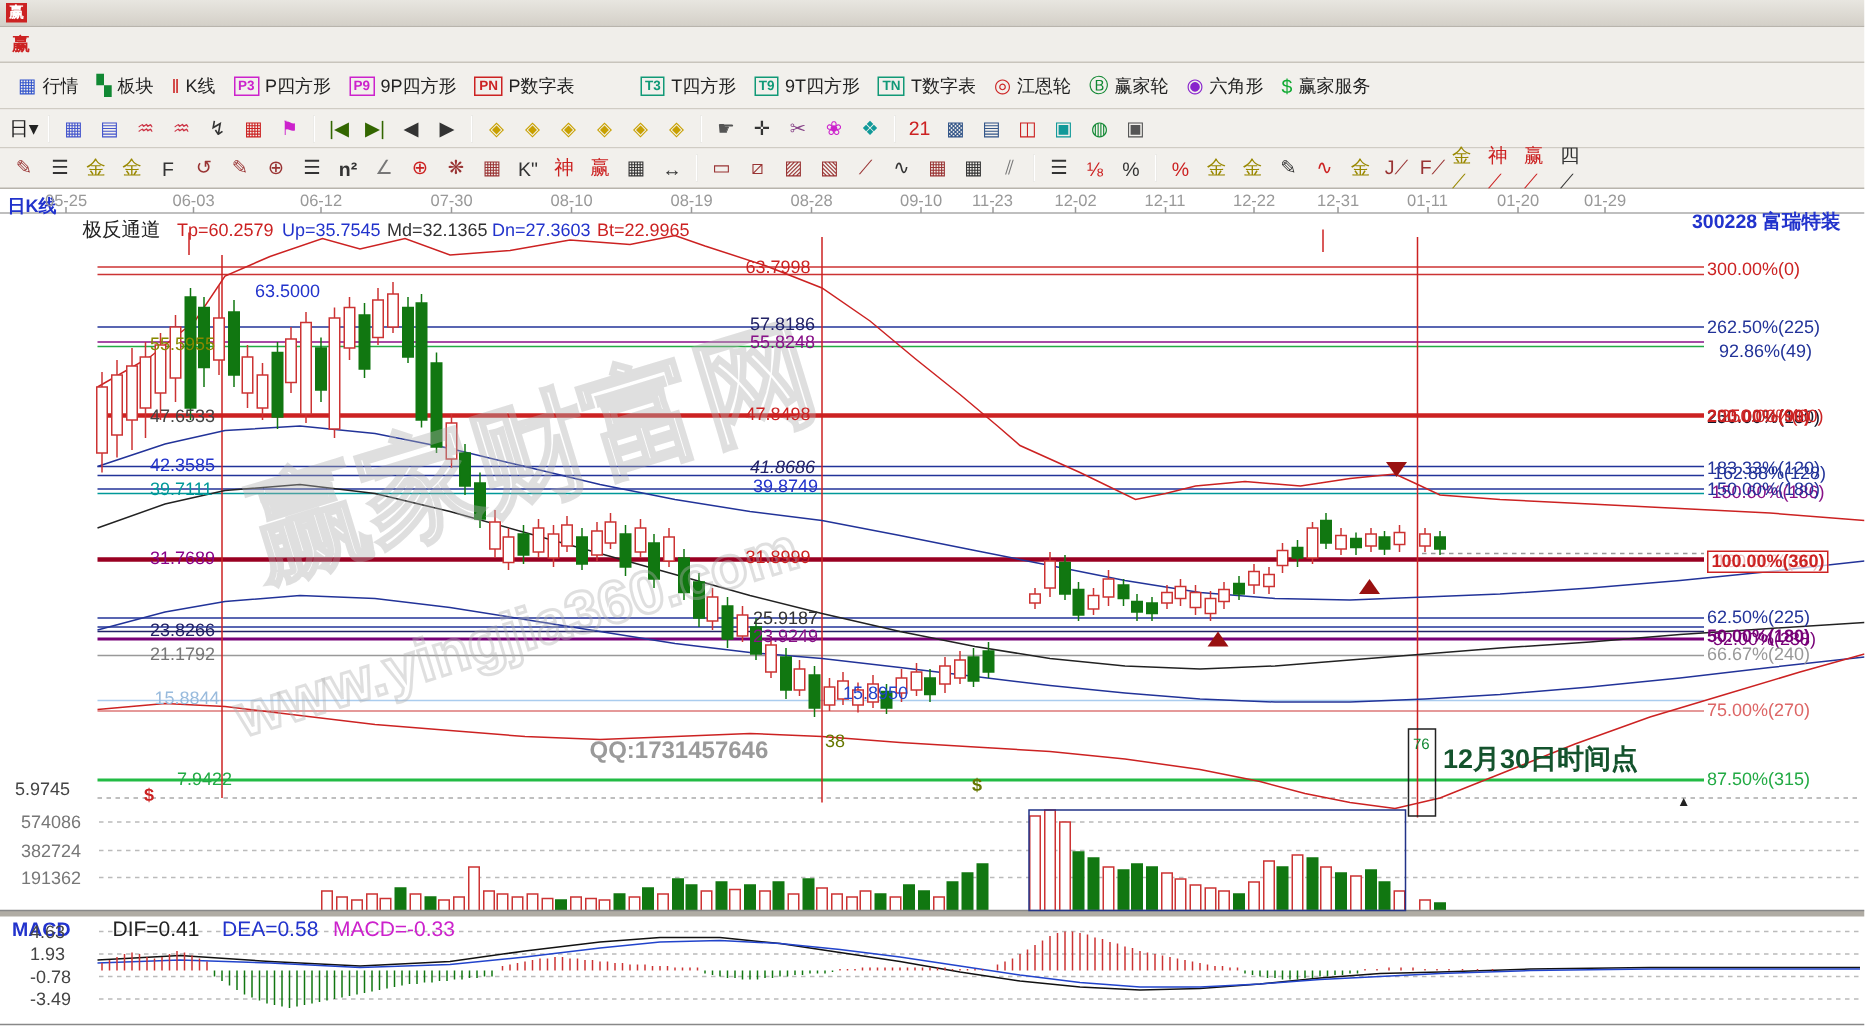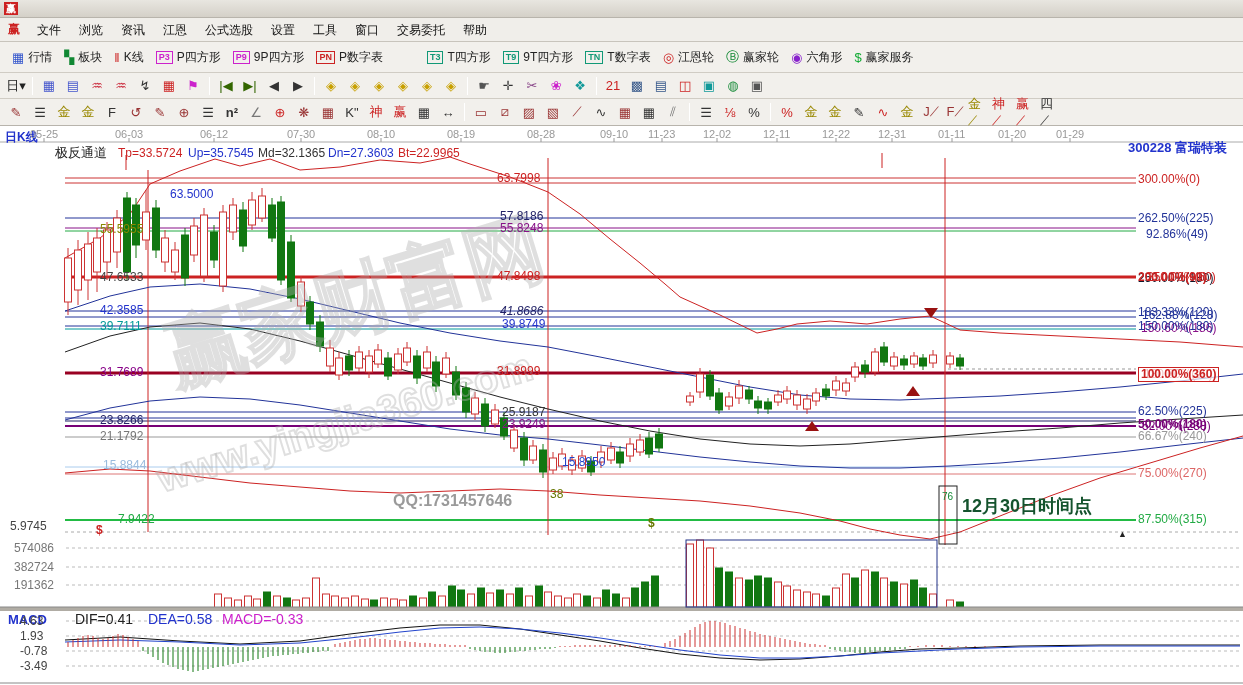--- a/index.html
+++ b/index.html
@@ -559,21 +559,21 @@
       <div class="cl date" style="left: 648px; top: 128px;">11-23</div>
       <div class="cl date" style="left: 703px; top: 128px;">12-02</div>
       <div class="cl date" style="left: 763px; top: 128px;">12-11</div>
       <div class="cl date" style="left: 822px; top: 128px;">12-22</div>
       <div class="cl date" style="left: 878px; top: 128px;">12-31</div>
       <div class="cl date" style="left: 938px; top: 128px;">01-11</div>
       <div class="cl date" style="left: 998px; top: 128px;">01-20</div>
       <div class="cl date" style="left: 1056px; top: 128px;">01-29</div>
       <div class="cl" style="left: 1128px; top: 141px; color: rgb(34, 51, 204); font-weight: bold; font-size: 13px;">300228 富瑞特装</div>
       <div class="cl" style="left: 55px; top: 146px; color: rgb(34, 34, 34); font-size: 13px;">极反通道</div>
-      <div class="cl" style="left: 118px; top: 147px; color: rgb(204, 34, 34);">Tp=33.5724</div>
+      <div class="cl" style="left: 118px; top: 147px; color: rgb(204, 34, 34);">Tp=60.2579</div>
       <div class="cl" style="left: 188px; top: 147px; color: rgb(34, 51, 204);">Up=35.7545</div>
       <div class="cl" style="left: 258px; top: 147px; color: rgb(51, 51, 51);">Md=32.1365</div>
       <div class="cl" style="left: 328px; top: 147px; color: rgb(34, 51, 204);">Dn=27.3603</div>
       <div class="cl" style="left: 398px; top: 147px; color: rgb(204, 34, 34); text-align: right;">Bt=22.9965</div>
       <div class="cl" style="left: 170px; top: 188px; color: rgb(34, 51, 204);">63.5000</div>
       <div class="cl" style="left: 100px; top: 223px; color: rgb(136, 136, 0);">55.5955</div>
       <div class="cl" style="left: 100px; top: 271px; color: rgb(68, 68, 68);">47.6533</div>
       <div class="cl" style="left: 100px; top: 304px; color: rgb(34, 51, 204);">42.3585</div>
       <div class="cl" style="left: 100px; top: 320px; color: rgb(0, 153, 153);">39.7111</div>
       <div class="cl" style="left: 100px; top: 366px; color: rgb(136, 0, 136);">31.7689</div>
@@ -629,21 +629,20 @@
       <div class="cl" style="left: 648px; top: 517px; color: rgb(102, 119, 0); font-weight: bold;">$</div>
       <div class="cl" style="left: 1118px; top: 528px; color: rgb(34, 34, 34); font-size: 9px;">▲</div>
     </div>
 
   <div id="chrome">
     <div class="titlebar">
       <span class="applogo">赢</span>
     </div>
     <div class="menubar">
       <span class="menulogo">赢</span>
-      <span id="menuitems"><span class="menuitem">文件</span><span class="menuitem">浏览</span><span class="menuitem">资讯</span><span class="menuitem">江恩</span><span class="menuitem">公式选股</span><span class="menuitem">设置</span><span class="menuitem">工具</span><span class="menuitem">窗口</span><span class="menuitem">交易委托</span><span class="menuitem">帮助</span></span>
     </div>
     <div class="tbar" id="tb1">
         <span class="tb1btn">
           <span class="tbicon" style="color: rgb(51, 85, 204);">▦</span>
           <span>行情</span>
         </span>
         <span class="tb1btn">
           <span class="tbicon" style="color: rgb(17, 136, 51);">▚</span>
           <span>板块</span>
         </span>

